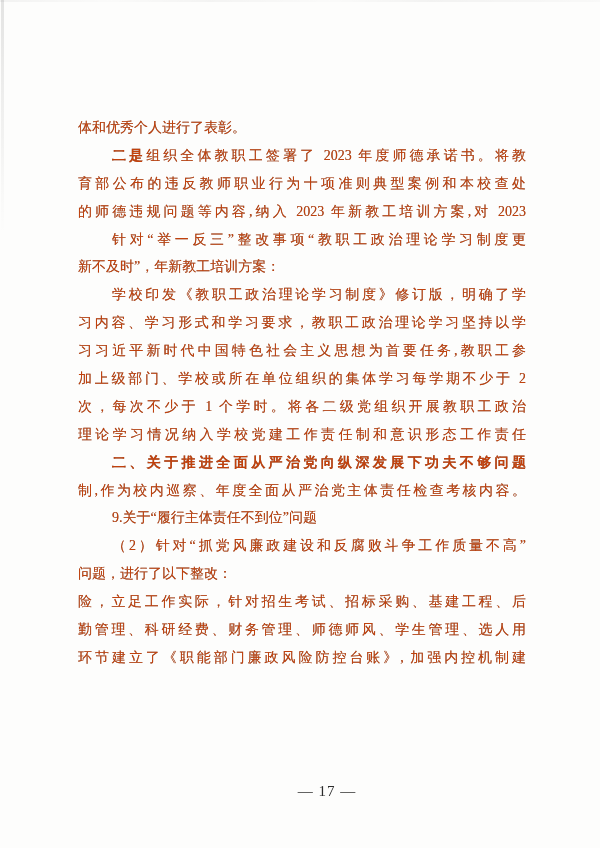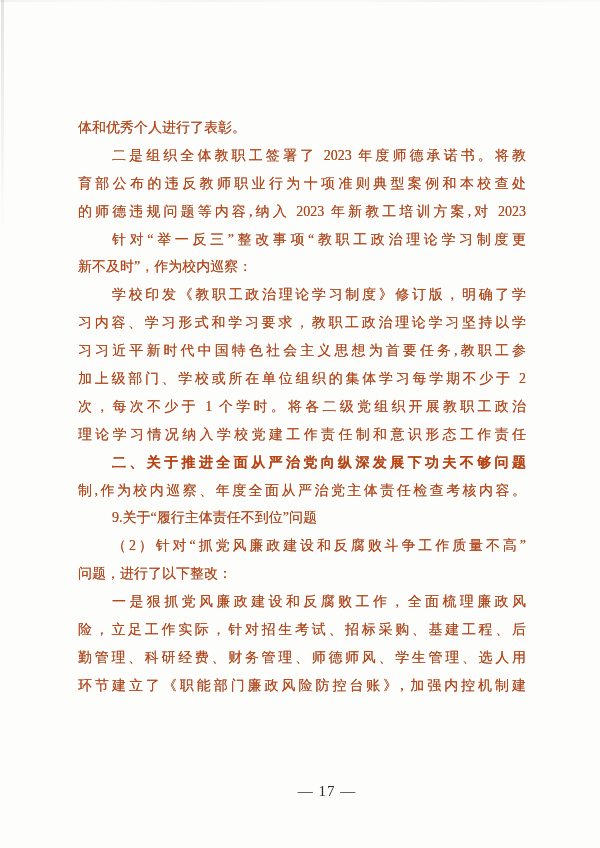--- a/index.html
+++ b/index.html
@@ -35,21 +35,21 @@
     width: 448px;
     color: #c2410c;
     font-size: 14px;
     line-height: 27.9px;
     text-shadow: 0 0 0.4px rgba(40,40,40,0.55);
   }
   .line { height: 27.9px; }
   .indent { text-indent: 34px; }
   .j { text-align: justify; text-align-last: justify; }
   .bold { font-weight: bold; }
-  .lead { font-weight: normal; }
+  .lead { font-weight: bold; }
   .pagenum {
     position: absolute;
     left: 0; top: 783px;
     width: 600px;
     text-align: center;
     font-size: 15px;
     letter-spacing: 1px;
     color: #2b2b2b;
     padding-left: 27px;
   }
@@ -60,32 +60,31 @@
 <div class="page">
   <div class="edge-top"></div>
   <div class="edge-left"></div>
 
   <div class="text-block">
     <div class="line"><span>体和优秀个人进行了表彰。</span></div>
     <div class="line indent j"><span class="lead">二是</span><span>组织全体教职工签署了 2023 年度师德承诺书。将教</span></div>
     <div class="line j"><span>育部公布的违反教师职业行为十项准则典型案例和本校查处</span></div>
     <div class="line j"><span>的师德违规问题等内容,纳入 2023 年新教工培训方案,对 2023</span></div>
     <div class="line indent j"><span>针对“举一反三”整改事项“教职工政治理论学习制度更</span></div>
-    <div class="line"><span>新不及时”，作为校内巡察：</span></div>
+    <div class="line"><span>新不及时”，年新教工培训方案：</span></div>
     <div class="line indent j"><span>学校印发《教职工政治理论学习制度》修订版，明确了学</span></div>
     <div class="line j"><span>习内容、学习形式和学习要求，教职工政治理论学习坚持以学</span></div>
     <div class="line j"><span>习习近平新时代中国特色社会主义思想为首要任务,教职工参</span></div>
     <div class="line j"><span>加上级部门、学校或所在单位组织的集体学习每学期不少于 2</span></div>
     <div class="line j"><span>次，每次不少于 1 个学时。将各二级党组织开展教职工政治</span></div>
     <div class="line j"><span>理论学习情况纳入学校党建工作责任制和意识形态工作责任</span></div>
     <div class="line indent j bold"><span>二、关于推进全面从严治党向纵深发展下功夫不够问题</span></div>
     <div class="line j"><span>制,作为校内巡察、年度全面从严治党主体责任检查考核内容。</span></div>
     <div class="line indent"><span>9.关于“履行主体责任不到位”问题</span></div>
     <div class="line indent j"><span>（2）针对“抓党风廉政建设和反腐败斗争工作质量不高”</span></div>
     <div class="line"><span>问题，进行了以下整改：</span></div>
-    <div class="line indent j"><span class="lead">一是</span><span>狠抓党风廉政建设和反腐败工作，全面梳理廉政风</span></div>
     <div class="line j"><span>险，立足工作实际，针对招生考试、招标采购、基建工程、后</span></div>
     <div class="line j"><span>勤管理、科研经费、财务管理、师德师风、学生管理、选人用</span></div>
     <div class="line j"><span>环节建立了《职能部门廉政风险防控台账》, 加强内控机制建</span></div>
   </div>
 
   <div class="pagenum">— 17 —</div>
 </div>
 
 </body></html>

